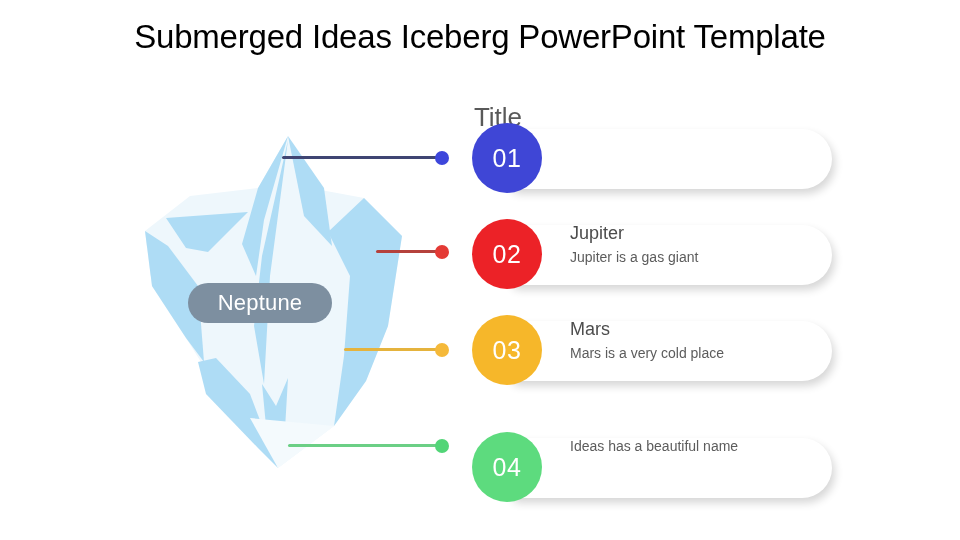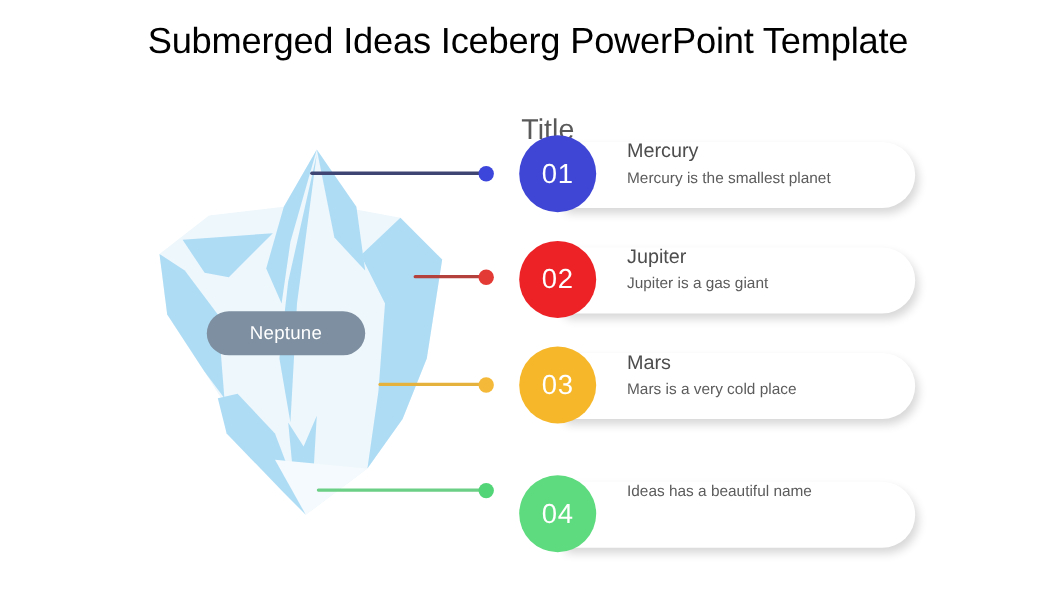--- a/index.html
+++ b/index.html
@@ -55,21 +55,21 @@
   .iceberg-wrap svg { display: block; }
 
   .neptune-pill {
     position: absolute;
     left: 188px; top: 283px;
     width: 144px;
     height: 40px;
     border-radius: 20px;
     background: #7d8fa0;
     color: #ffffff;
-    font-size: 17px;
+    font-size: 22px;
     display: flex;
     align-items: center;
     justify-content: center;
     letter-spacing: 0.2px;
   }
 
   
   .connector {
     position: absolute;
     height: 3px;
@@ -177,24 +177,20 @@
 
   <div class="connector" style="left:344px; top:348px; width:98px; background:#e5b33d;"></div>
   <div class="connector-dot" style="left:435px; top:343px; background:#f5b93a;"></div>
 
   <div class="connector" style="left:288px; top:444px; width:154px; background:#6bcf85;"></div>
   <div class="connector-dot" style="left:435px; top:439px; background:#52d577;"></div>
 
   <div class="row" style="top:123px;">
     <div class="card"></div>
     <div class="num-circle" style="background:#3f46d6;">01</div>
-    <div class="row-text">
-      <div class="row-title">Mercury</div>
-      <div class="row-desc">Mercury is the smallest planet</div>
-    </div>
   </div>
 
   <div class="row" style="top:219px;">
     <div class="card"></div>
     <div class="num-circle" style="background:#ec2227;">02</div>
     <div class="row-text">
       <div class="row-title">Jupiter</div>
       <div class="row-desc">Jupiter is a gas giant</div>
     </div>
   </div>

